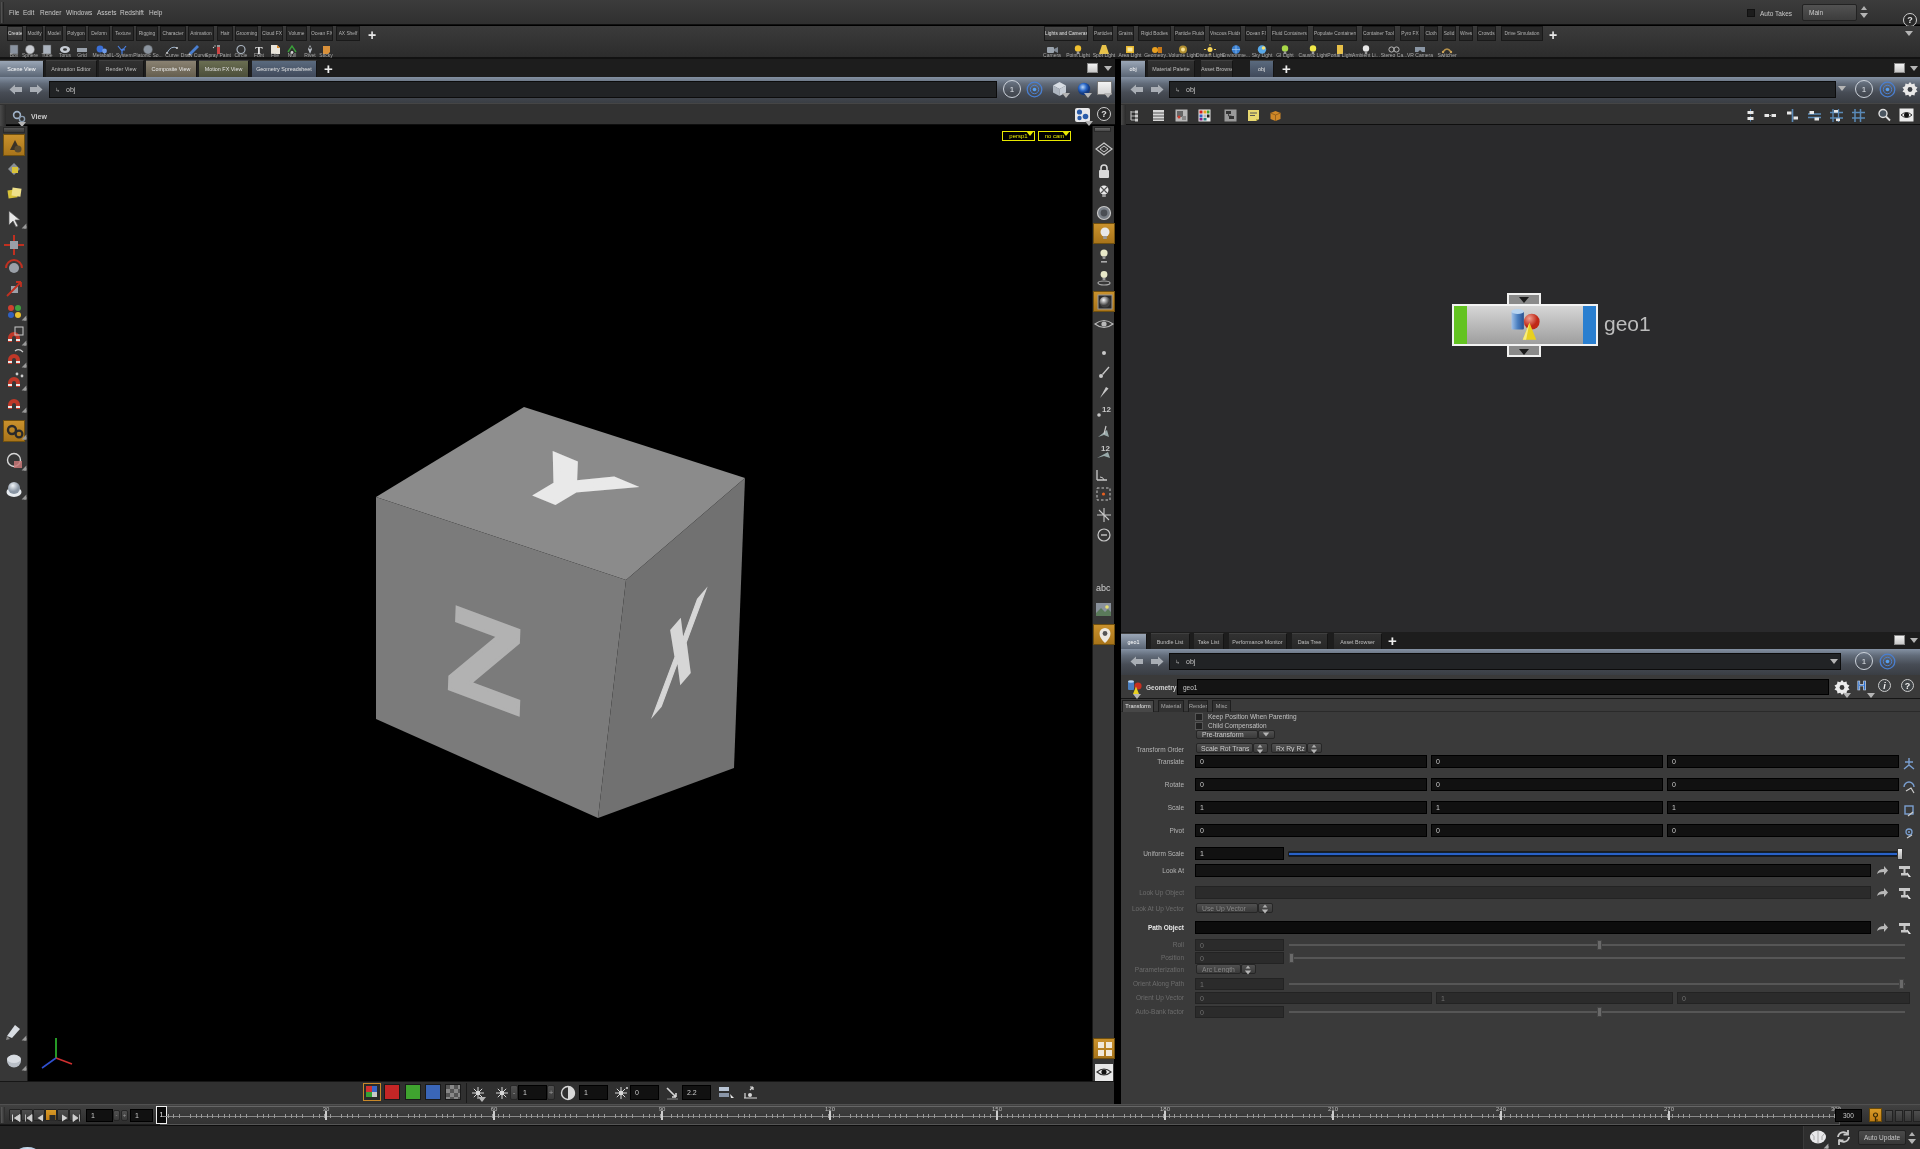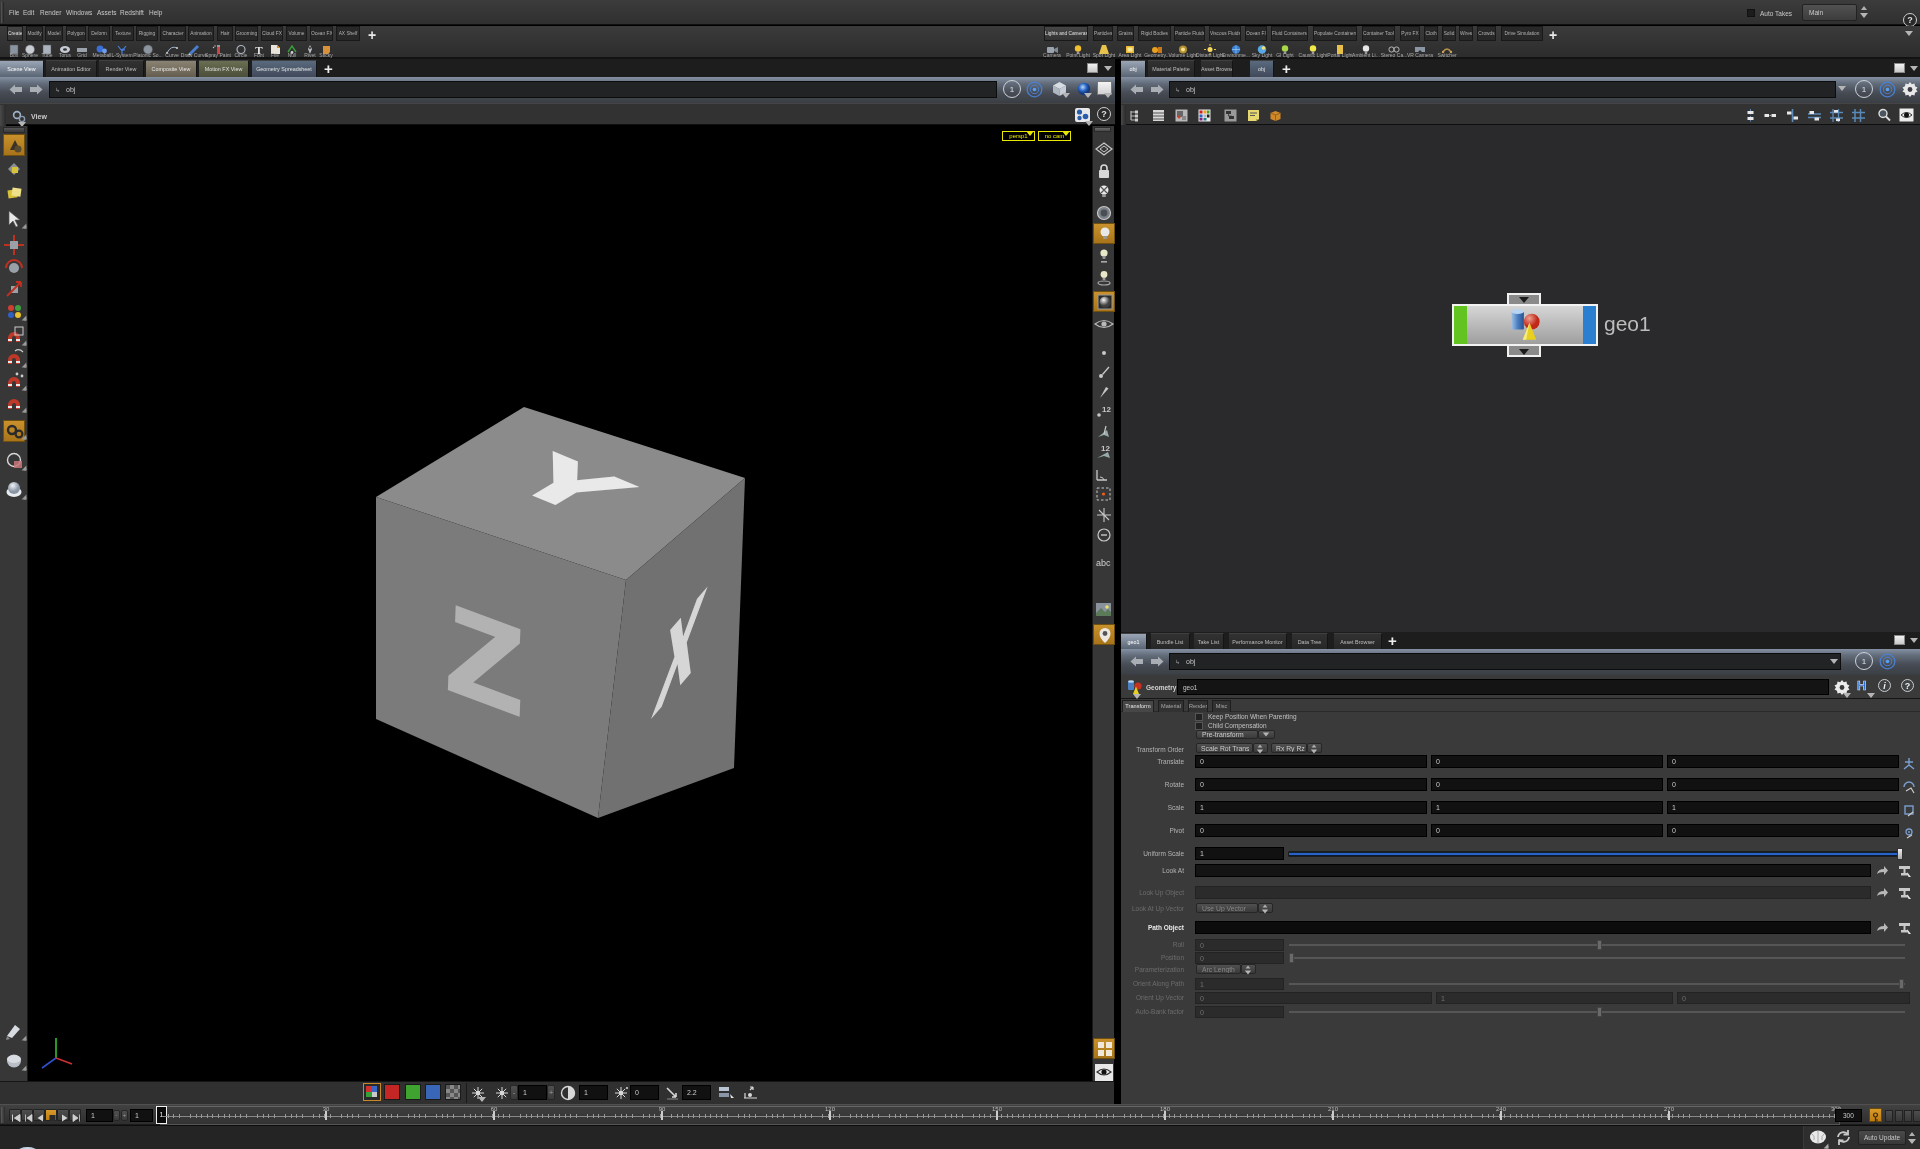--- a/index.html
+++ b/index.html
@@ -600,21 +600,21 @@
         <rect x="4" y="4" width="13" height="12" fill="none" stroke="#c8c8c8" stroke-width="1" stroke-dasharray="2.5 2"></rect>
         <circle cx="10.5" cy="10" r="1.6" fill="#e86020"></circle>
       </svg></div>
 <div class="a" style="left:0;top:379px;width:22px;height:20px"><svg width="22" height="20">
         <path d="M11 3 V17 M4 10 H18 M6 5 L16 15" stroke="#c8c8c8" stroke-width="1.1"></path>
       </svg></div>
 <div class="a" style="left:0;top:399px;width:22px;height:20px"><svg width="22" height="20">
         <circle cx="11" cy="10" r="6" fill="none" stroke="#c8c8c8" stroke-width="1.2"></circle>
         <path d="M8 10 h6" stroke="#c8c8c8" stroke-width="1.4"></path>
       </svg></div>
-<div class="a" style="left:0;top:427px;width:22px;height:20px"><svg width="22" height="20">
+<div class="a" style="left:0;top:452px;width:22px;height:20px"><svg width="22" height="20">
         <text x="3" y="13" font-size="9" fill="#d0d0d0">abc</text>
       </svg></div>
 <div class="a" style="left:0;top:474px;width:22px;height:20px"><svg width="22" height="20">
         <rect x="3" y="3" width="15" height="13" fill="#8a929c"></rect>
         <path d="M3 13 l5-5 l4 4 l3-3 l3 3 v4 h-15 Z" fill="#5a7a5a"></path>
         <circle cx="14" cy="7" r="1.8" fill="#e8e070"></circle>
       </svg></div>
 <div class="a" style="left:0px;top:498px;width:22px;height:21px;background:linear-gradient(#c9912c,#a8741a);border:1px solid #70500f;"><svg width="22" height="21">
         <path d="M11 3 a5.5 5.5 0 0 1 5.5 5.5 Q16.5 13 11 18 Q5.5 13 5.5 8.5 A5.5 5.5 0 0 1 11 3 Z" fill="#ece8e0"></path>
         <circle cx="11" cy="8.5" r="2.4" fill="#555"></circle>

